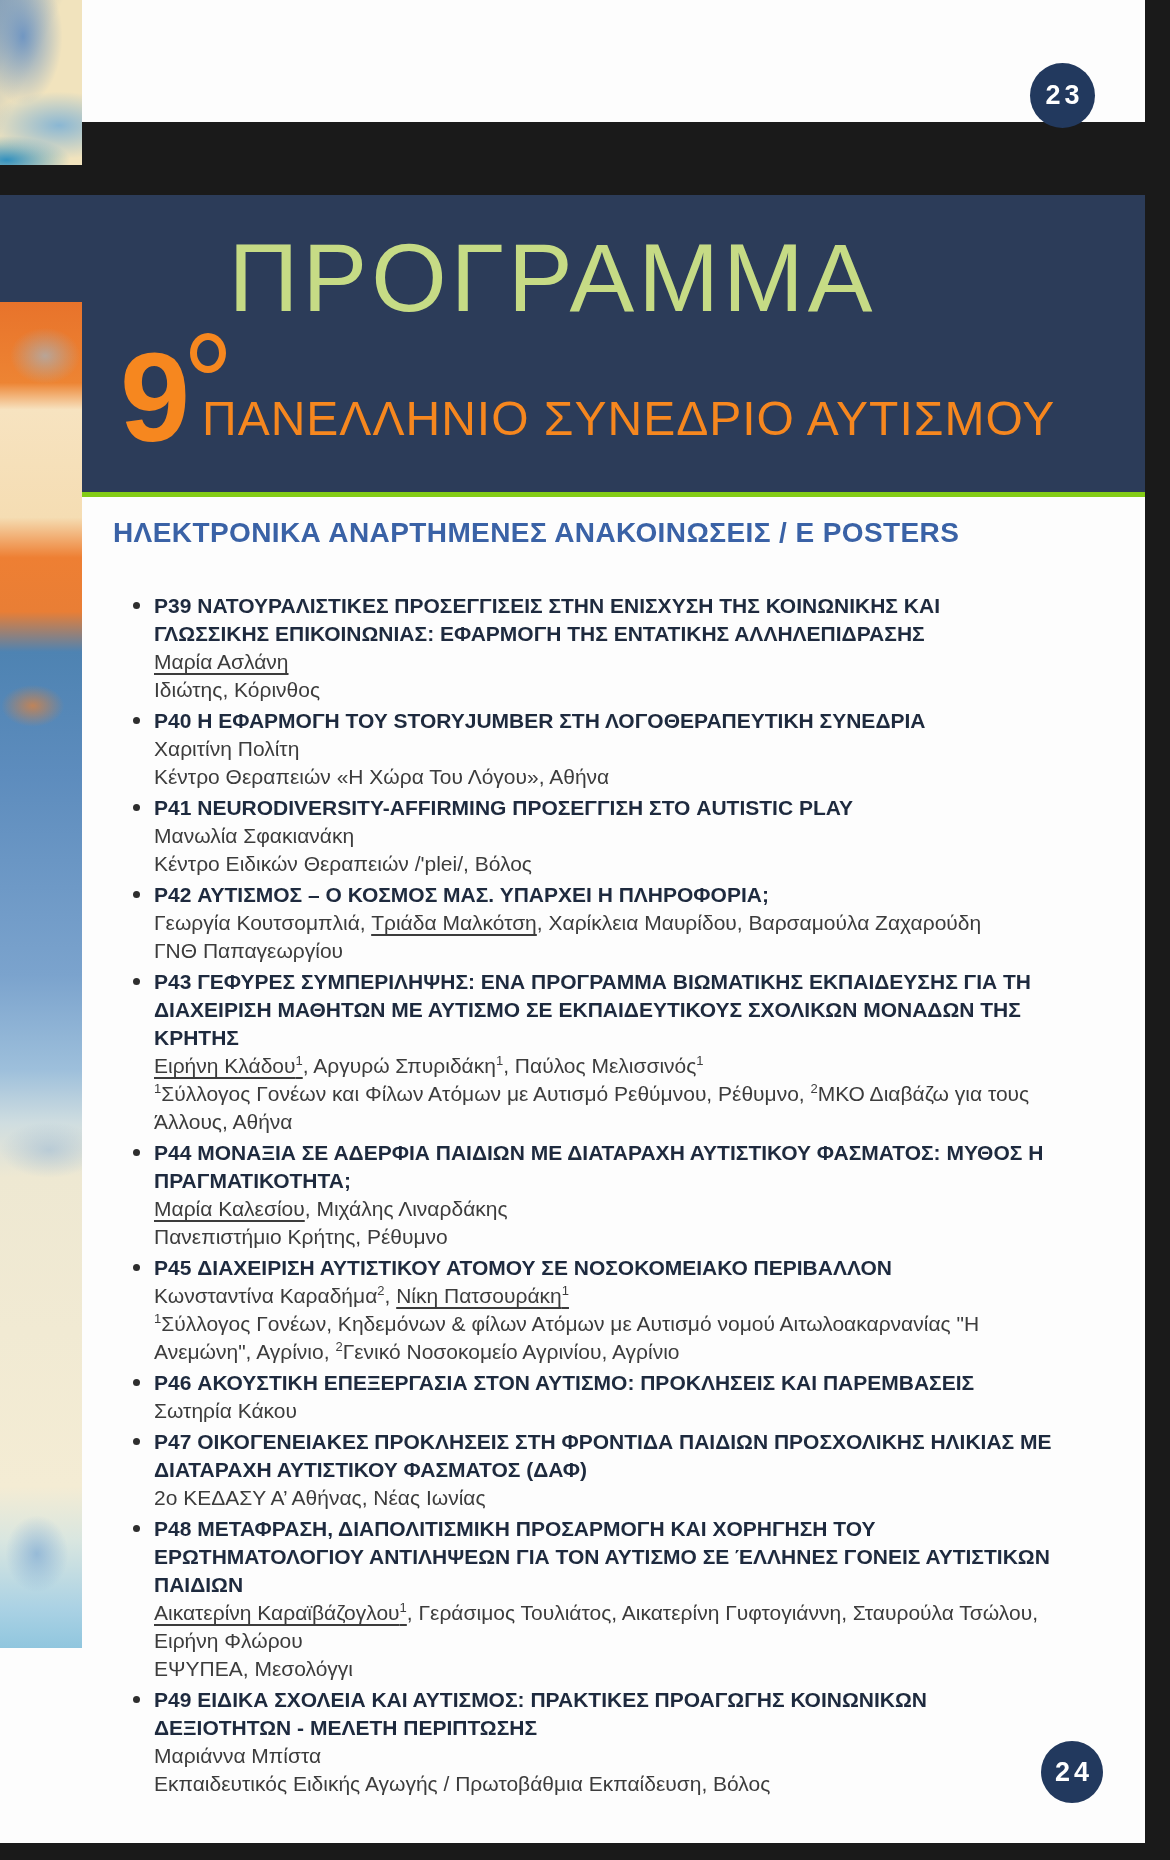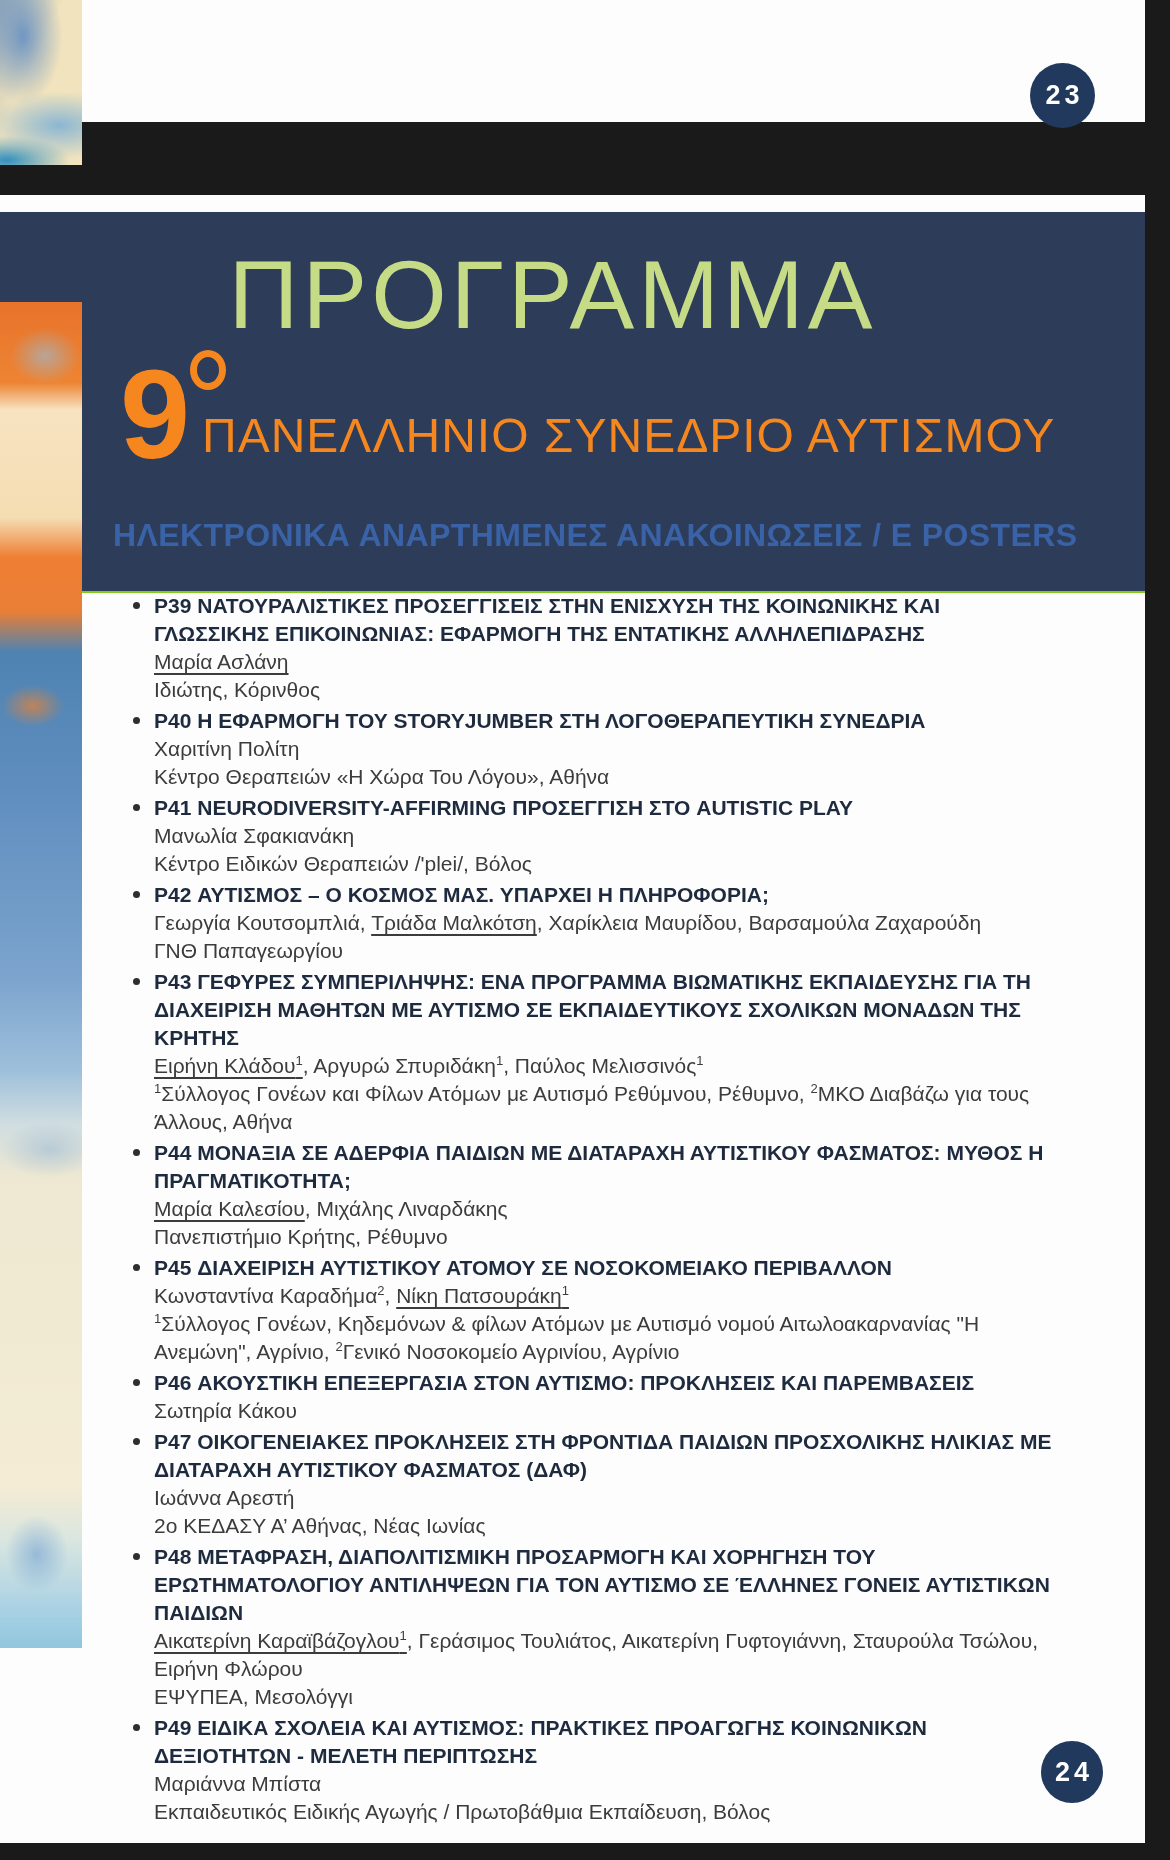--- a/index.html
+++ b/index.html
@@ -47,23 +47,23 @@
     position:absolute;border-radius:50%;
     background:var(--badge,#22395e);color:#fff;
     display:flex;align-items:center;justify-content:center;
     font-weight:bold;font-size:27px;letter-spacing:4px;text-indent:4px;
   }
   .badge-23{left:1030px;top:63px;width:65px;height:65px;}
   .badge-24{left:1041px;top:1546px;width:62px;height:62px;}
 
   
   .hdr{
-    position:absolute;left:0;top:17px;width:1145px;height:381px;
+    position:absolute;left:0;top:0;width:1145px;height:302px;
     background:var(--navy,#2c3c59);
-    border-bottom:2px solid #84cc16;
+    border-bottom:5px solid #84cc16;
     box-sizing:border-box;
   }
   .hdr-title{
     position:absolute;left:0;right:40px;top:34px;text-align:center;
     color:var(--green,#c6db85);font-size:97px;line-height:1;letter-spacing:4px;font-weight:normal;
   }
   .hdr-nine{
     position:absolute;left:120px;top:148px;
     color:var(--orange,#f6871f);font-size:126px;line-height:0.88;font-weight:bold;
   }
@@ -72,21 +72,21 @@
     border:7px solid var(--orange,#f6871f);border-radius:50%;
   }
   .hdr-sub{
     position:absolute;left:202px;top:200px;
     color:var(--orange,#f6871f);font-size:48px;letter-spacing:1px;line-height:1;
   }
 
   
   .section-heading{
     position:absolute;left:113px;top:322px;
-    color:var(--section-blue,#3a62a6);font-size:32px;font-weight:bold;letter-spacing:.4px;
+    color:var(--section-blue,#3a62a6);font-size:28px;font-weight:bold;letter-spacing:.4px;
   }
   .posters{
     position:absolute;left:142px;top:385px;width:905px;
     margin:12px;padding:0;list-style:none;
     font-size:21px;line-height:28px;color:var(--body-text,#3c3c3c);
   }
   .posters li{position:relative;margin:0 0 3px 0;}
   .posters li .bullet{
     position:absolute;left:-21px;top:10px;width:7px;height:7px;border-radius:50%;
     background:#2e2e2e;
@@ -160,21 +160,20 @@
     <div class="p-affil"><sup>1</sup>Σύλλογος Γονέων, Κηδεμόνων &amp; φίλων Ατόμων με Αυτισμό νομού Αιτωλοακαρνανίας "Η Ανεμώνη", Αγρίνιο, <sup>2</sup>Γενικό Νοσοκομείο Αγρινίου, Αγρίνιο</div>
   </li>
       <li>
     <span class="bullet"></span>
     <div class="p-title"><span>P46</span> <span>ΑΚΟΥΣΤΙΚΗ ΕΠΕΞΕΡΓΑΣΙΑ ΣΤΟΝ ΑΥΤΙΣΜΟ: ΠΡΟΚΛΗΣΕΙΣ ΚΑΙ ΠΑΡΕΜΒΑΣΕΙΣ</span></div>
     <div class="p-authors"><span>Σωτηρία Κάκου</span></div>
   </li>
       <li>
     <span class="bullet"></span>
     <div class="p-title"><span>P47</span> <span>ΟΙΚΟΓΕΝΕΙΑΚΕΣ ΠΡΟΚΛΗΣΕΙΣ ΣΤΗ ΦΡΟΝΤΙΔΑ ΠΑΙΔΙΩΝ ΠΡΟΣΧΟΛΙΚΗΣ ΗΛΙΚΙΑΣ ΜΕ ΔΙΑΤΑΡΑΧΗ ΑΥΤΙΣΤΙΚΟΥ ΦΑΣΜΑΤΟΣ (ΔΑΦ)</span></div>
-    <div class="p-authors"><span>Ιωάννα Αρεστή</span></div>
     <div class="p-affil">2ο ΚΕΔΑΣΥ Α’ Αθήνας, Νέας Ιωνίας</div>
   </li>
       <li>
     <span class="bullet"></span>
     <div class="p-title"><span>P48</span> <span>ΜΕΤΑΦΡΑΣΗ, ΔΙΑΠΟΛΙΤΙΣΜΙΚΗ ΠΡΟΣΑΡΜΟΓΗ ΚΑΙ ΧΟΡΗΓΗΣΗ ΤΟΥ ΕΡΩΤΗΜΑΤΟΛΟΓΙΟΥ ΑΝΤΙΛΗΨΕΩΝ ΓΙΑ ΤΟΝ ΑΥΤΙΣΜΟ ΣΕ ΈΛΛΗΝΕΣ ΓΟΝΕΙΣ ΑΥΤΙΣΤΙΚΩΝ ΠΑΙΔΙΩΝ</span></div>
     <div class="p-authors"><span class="u">Αικατερίνη Καραϊβάζογλου<sup>1</sup></span>, <span>Γεράσιμος Τουλιάτος</span>, <span>Αικατερίνη Γυφτογιάννη</span>, <span>Σταυρούλα Τσώλου</span>, <span>Ειρήνη Φλώρου</span></div>
     <div class="p-affil">ΕΨΥΠΕΑ, Μεσολόγγι</div>
   </li>
       <li>
     <span class="bullet"></span>

